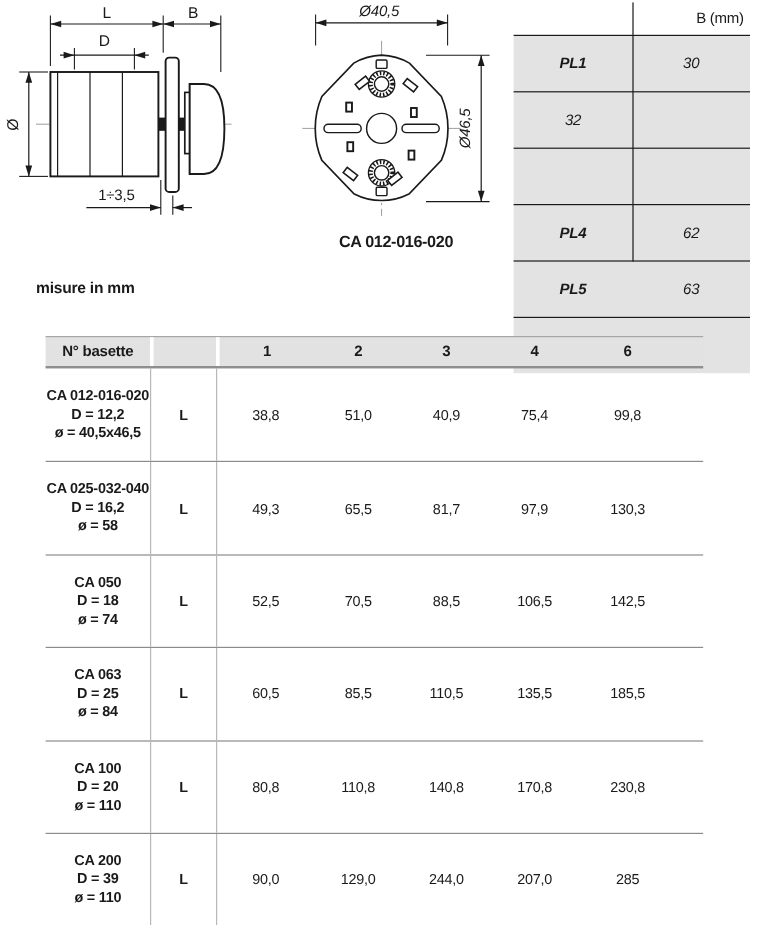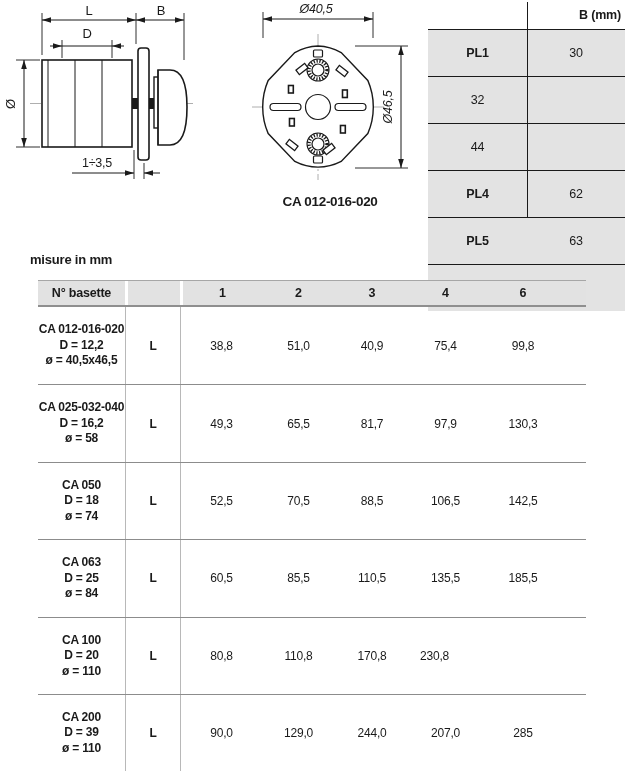--- a/index.html
+++ b/index.html
@@ -16,28 +16,28 @@
   .front-wrap { position:absolute; left:240; top:0; width:180px; }
   .front-wrap { left:240px; }
   .front-caption { position:absolute; left:240px; top:194px; width:180px; text-align:center;
     font-weight:bold; font-size:13.5px; letter-spacing:-0.3px; }
 
   
   .b-table { position:absolute; left:428px; top:0; width:197px; height:218px; }
   .b-table .vline { position:absolute; left:99px; top:2px; bottom:0; width:1px; background:#1a1a1a; }
   .b-head { display:grid; grid-template-columns: 99px 98px; height:29px; }
   .b-head .bh { display:flex; align-items:center; justify-content:center;
-    font-weight:bold; font-size:12.5px;padding-left:48px; }
+    font-weight:normal; font-size:12.5px;padding-left:48px; }
   .b-row { display:grid; grid-template-columns: 99px 98px; height:47px;
-    background:#e3e3e3; border-top:1px solid #1a1a1a; }
+    background:#e3e3e3; border-top:1px solid #1a1a1a;font-style:italic; }
   .b-row .bc { display:flex; align-items:center; justify-content:center; font-size:12.5px; }
   .b-row .bc.lbl { font-weight:bold; }
 
   
-  .note { position:absolute; left:30px; top:232px; font-weight:bold; font-size:13px;margin-top:20px; }
+  .note { position:absolute; left:30px; top:232px; font-weight:bold; font-size:13px; }
 
   
   .main-table { position:absolute; left:38px; top:280px; width:548px; }
   .mhead {
     display:grid; grid-template-columns: 87px 55px 82px 73px 74px 73px 104px;
     height:27px; background:#e2e2e2;
     border-top:1px solid #a6a6a6; border-bottom:2px solid #8f8f8f;
   }
   .mhead .hc { display:flex; align-items:center; justify-content:center;
     font-weight:bold; font-size:12.5px; }
@@ -173,21 +173,20 @@
       <div class="bh">B (mm)</div>
     </div>
     <div class="b-row">
       <div class="bc lbl">PL1</div>
       <div class="bc">30</div>
     </div>
     <div class="b-row">
       <div class="bc">32</div>
     </div>
     <div class="b-row">
-      <div class="bc">44</div>
     </div>
     <div class="b-row">
       <div class="bc lbl">PL4</div>
       <div class="bc">62</div>
     </div>
     <div class="b-row">
       <div class="bc lbl">PL5</div>
       <div class="bc">63</div>
     </div>
     <div class="b-row">
@@ -267,20 +266,21 @@
 
       <div class="mrow">
         <div class="cell c-model">
           <div>CA 100</div>
           <div>D = 20</div>
           <div>ø = 110</div>
         </div>
         <div class="cell c-l sep">L</div>
         <div class="cell sep">80,8</div>
         <div class="cell">110,8</div>
+        <div class="cell">140,8</div>
         <div class="cell">170,8</div>
         <div class="cell">230,8</div>
       </div>
 
       <div class="mrow">
         <div class="cell c-model">
           <div>CA 200</div>
           <div>D = 39</div>
           <div>ø = 110</div>
         </div>

